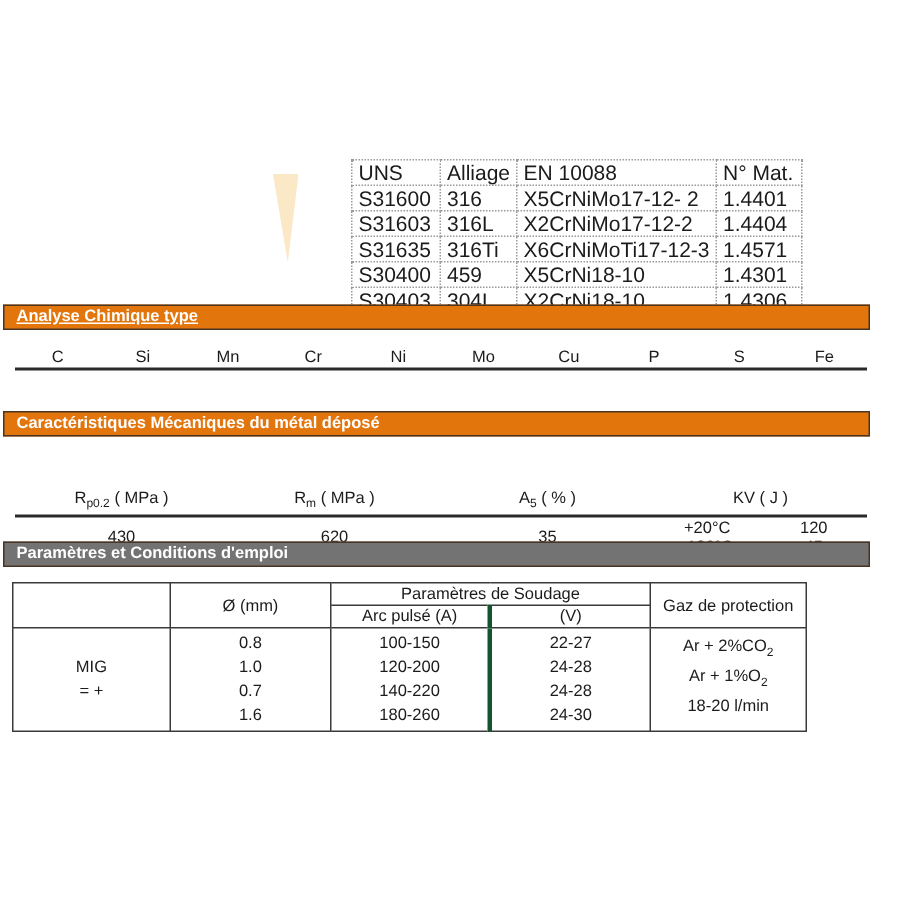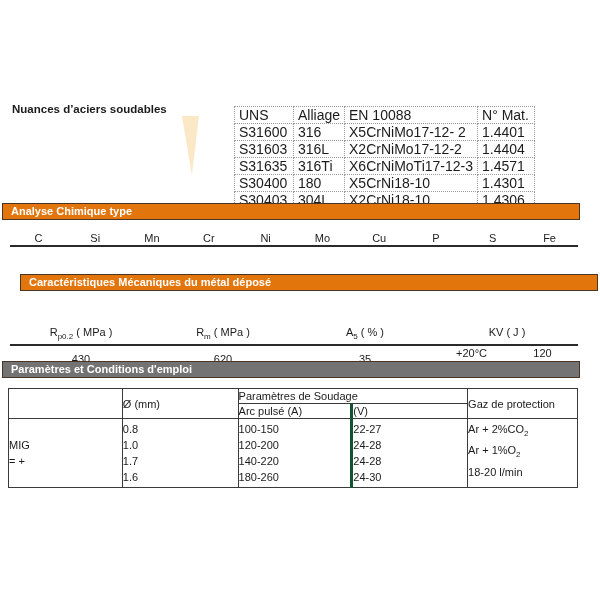--- a/index.html
+++ b/index.html
@@ -19,56 +19,55 @@
   
   table.grades { position:absolute; left:234px; top:106px; border-collapse:collapse; font-size:14px; }
   table.grades td { border:1px dotted #9a9a9a; padding:0 4px; height:14px; white-space:nowrap; }
   table.grades td.c0 { width:50px; } table.grades td.c1 { width:30px; }
   table.grades td.c2 { width:124px; } table.grades td.c3 { width:48px;margin-top:33px; }
 
   
   .banner { position:absolute; left:2px; width:568px; height:13px;
     border:1px solid #4a3525; color:#ffffff; font-weight:bold; font-size:11px;
     line-height:13px; padding:1px 0 1px 8px; }
-  .banner.b1 { top:203px; } .banner.b2 { top:274px;margin-left:18px; } .banner.b3 { top:361px; }
+  .banner.b1 { top:203px; } .banner.b2 { top:274px; } .banner.b3 { top:361px; }
 
   
   .chem { position:absolute; left:10px; top:231px; width:568px; }
   .flexrow { display:flex; }
   .chem .cell { flex:1; text-align:center; line-height:14px; }
   .rule { border-bottom:2px solid #2a2a2a; }
 
   
   .mech { position:absolute; left:10px; top:304px; width:568px;margin-top:21px; }
   .mech .cell { flex:1; text-align:center; line-height:14px; }
   .mech .vals .cell { padding-top:6px; }
   .kvcell { padding-top:1px !important; }
   .kvrow { display:flex; line-height:13px; }
   .kvrow .t { width:50%; text-align:center; }
   .kvrow .v { width:50%; text-align:center; }
   sub { font-size:8px; }
 
   
-  table.weld { position:absolute; left:8px; top:388px; width:570px;
-    border-collapse:collapse; text-align:left; font-size:11px; }
+  table.weld { position:absolute; left:8px; top:388px; width:530px;
+    border-collapse:collapse; text-align:center; font-size:11px; }
   table.weld td { border:1px solid #3a3a3a; padding:0; }
   table.weld td.thickR { border-right:3px solid #14532d; }
   table.weld tr.hdr td { height:14px; line-height:14px; }
   table.weld td.body { height:68px; vertical-align:middle; }
   table.weld td.body div { line-height:16px; }
   table.weld col.w0 { width:114px; } table.weld col.w1 { width:116px; }
   table.weld col.w2 { width:114px; } table.weld col.w3 { width:116px; }
   table.weld col.w4 { width:110px; }
 </style>
 </head>
 <body>
 
 <div class="page">
 
-  <div class="doc-title">Nuances d’aciers soudables</div>
 
   <div class="wedge" style="background: rgb(250, 232, 198);"></div>
 
   <table class="grades">
     <tbody>
         <tr>
       <td class="c0">UNS</td>
       <td class="c1">Alliage</td>
       <td class="c2">EN 10088</td>
       <td class="c3">N° Mat.</td>
@@ -86,34 +85,34 @@
       <td>1.4404</td>
     </tr>
     <tr>
       <td>S31635</td>
       <td>316Ti</td>
       <td>X6CrNiMoTi17-12-3</td>
       <td>1.4571</td>
     </tr>
     <tr>
       <td>S30400</td>
-      <td>180</td>
+      <td>459</td>
       <td>X5CrNi18-10</td>
       <td>1.4301</td>
     </tr>
     <tr>
       <td>S30403</td>
       <td>304L</td>
       <td>X2CrNi18-10</td>
       <td>1.4306</td>
     </tr>
   </tbody>
     </table>
 
-  <div class="banner b1" style="background: rgb(226, 117, 12); border-color: rgb(74, 53, 37);">Analyse Chimique type</div>
+  <div class="banner b1" style="background: rgb(226, 117, 12); border-color: rgb(74, 53, 37); text-decoration: underline;">Analyse Chimique type</div>
 
   <div class="chem">
     <div class="flexrow rule">
       <div class="cell">C</div>
       <div class="cell">Si</div>
       <div class="cell">Mn</div>
       <div class="cell">Cr</div>
       <div class="cell">Ni</div>
       <div class="cell">Mo</div>
       <div class="cell">Cu</div>
@@ -171,21 +170,21 @@
       <td>(V)</td>
     </tr>
     <tr>
       <td class="body">
         <div>MIG</div>
         <div>= +</div>
       </td>
       <td class="body">
         <div>0.8</div>
         <div>1.0</div>
-        <div>1.7</div>
+        <div>0.7</div>
         <div>1.6</div>
       </td>
       <td class="body thickR">
         <div>100-150</div>
         <div>120-200</div>
         <div>140-220</div>
         <div>180-260</div>
       </td>
       <td class="body">
         <div>22-27</div>

